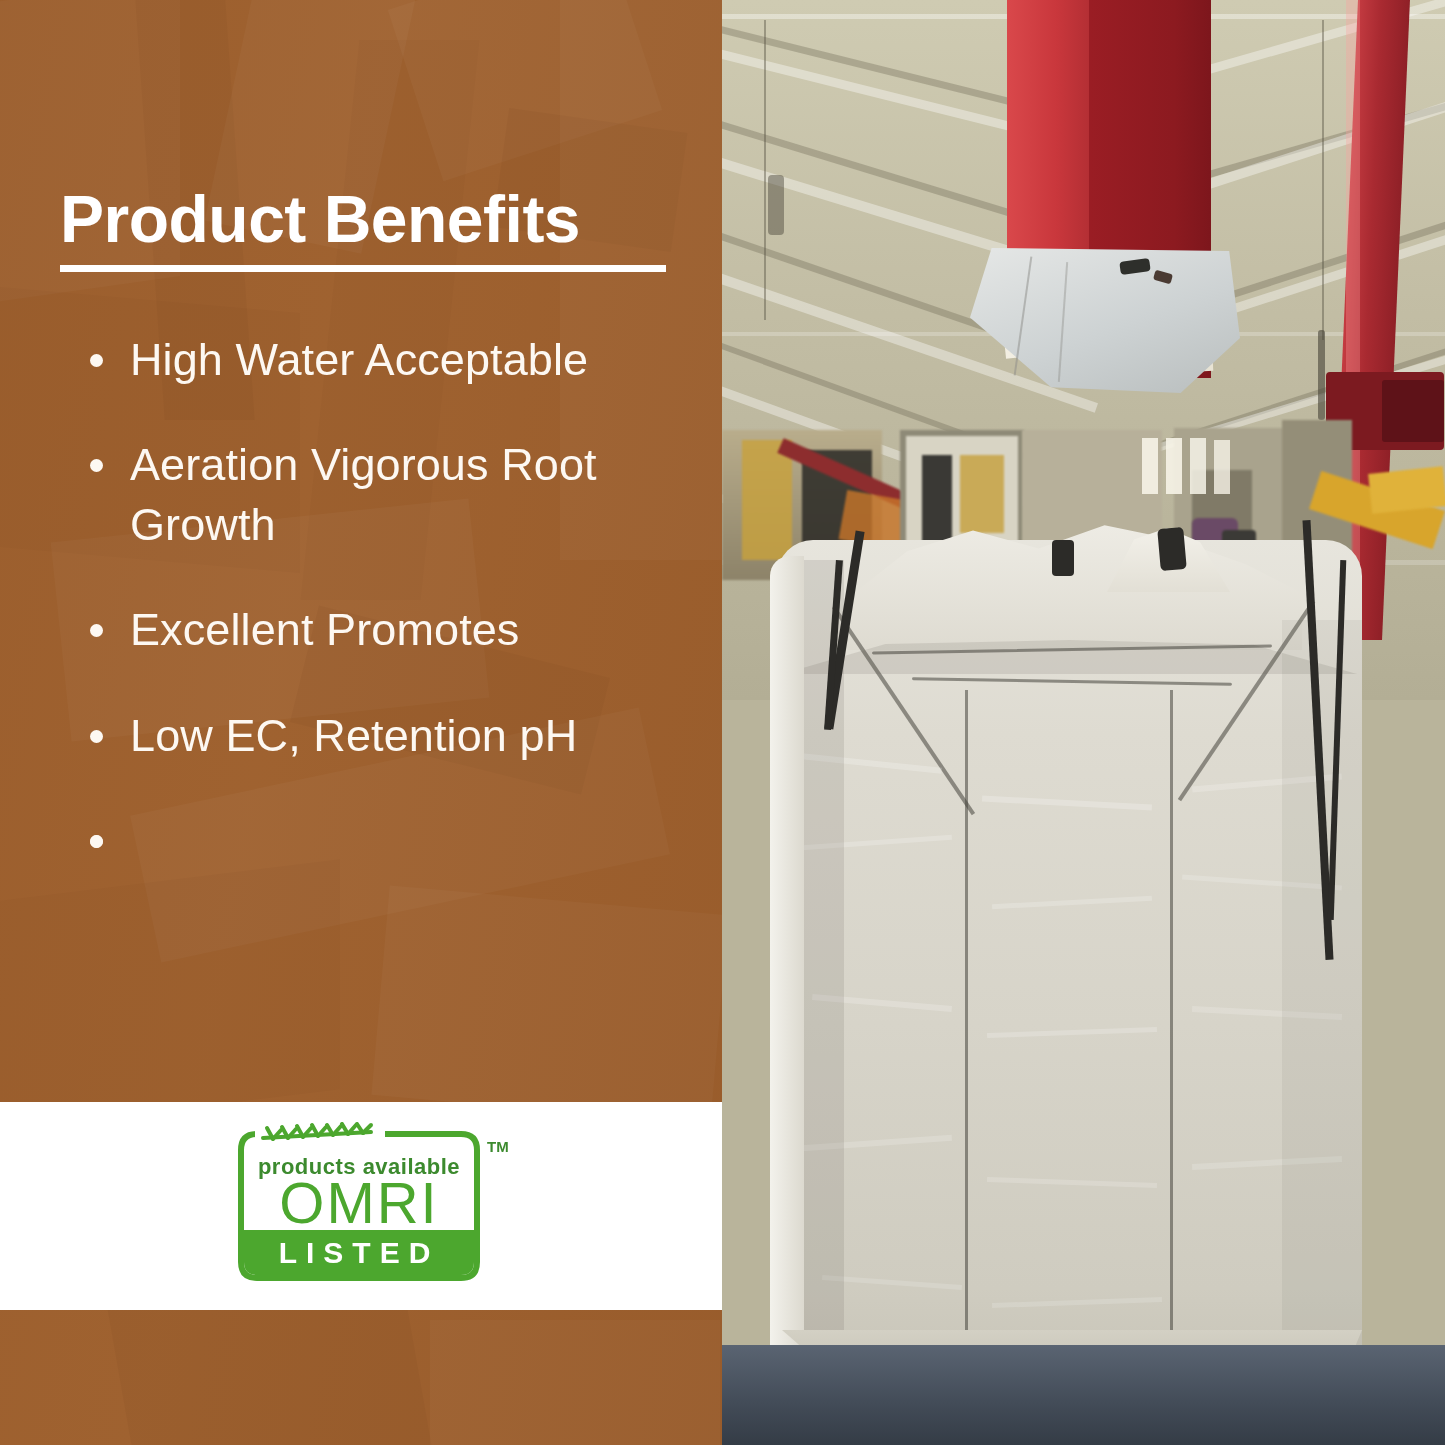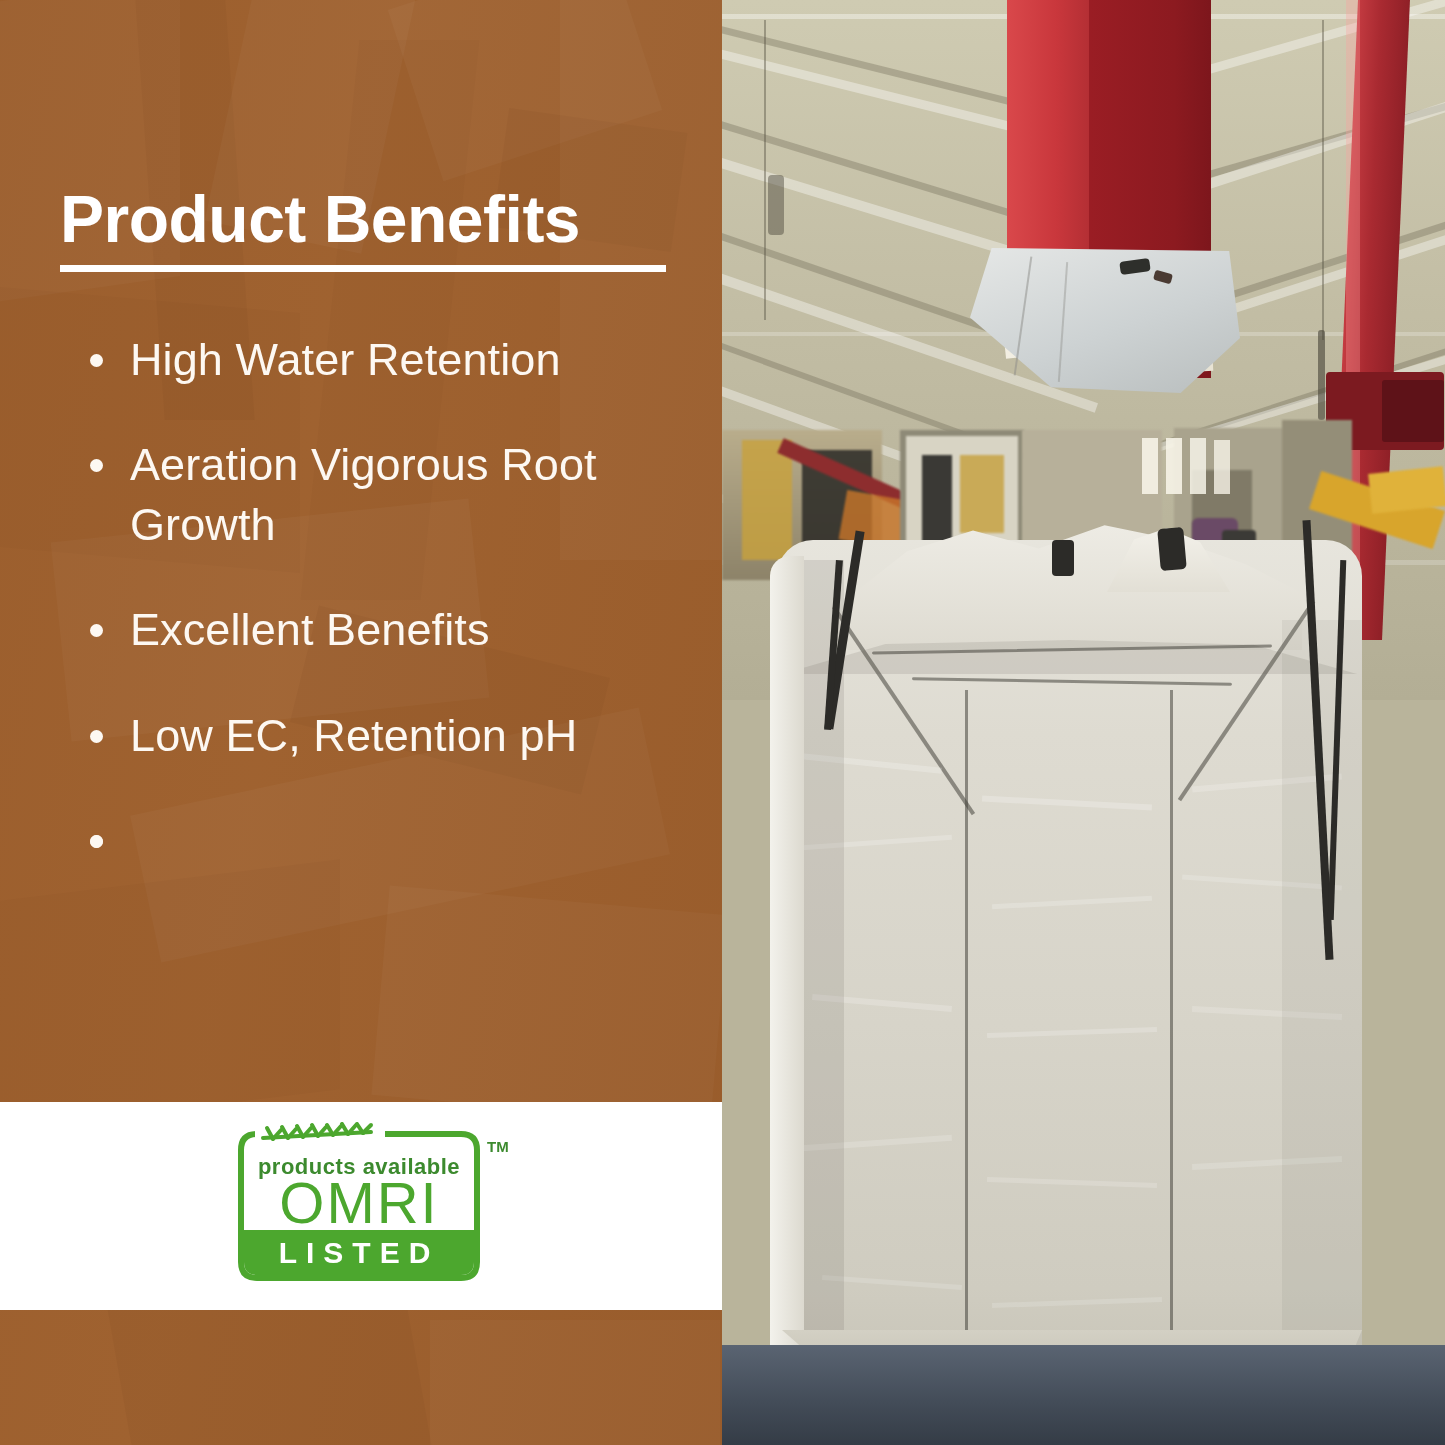--- a/index.html
+++ b/index.html
@@ -219,29 +219,29 @@
     <div class="brown-wash"></div>
 
     <div class="title-wrap">
       <h1 class="title">Product Benefits</h1>
       <div class="title-rule"></div>
     </div>
 
     <ul class="benefits">
       <li class="benefit">
         <span class="dot"></span>
-        <span>High Water Retention</span>
+        <span>High Water Acceptable</span>
       </li>
       <li class="benefit">
         <span class="dot"></span>
         <span>Aeration Vigorous Root Growth</span>
       </li>
       <li class="benefit">
         <span class="dot"></span>
-        <span>Excellent Benefits</span>
+        <span>Excellent Promotes</span>
       </li>
       <li class="benefit">
         <span class="dot"></span>
         <span>Low EC, Retention pH</span>
       </li>
       <li class="benefit">
         <span class="dot"></span>
       </li>
       <li class="benefit">
         <span class="dot"></span>

